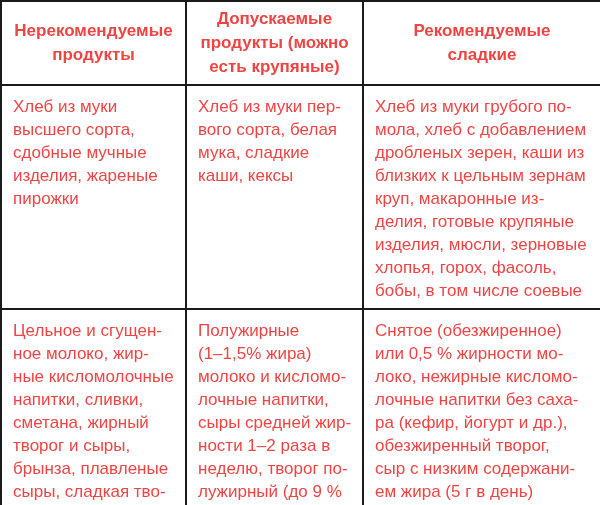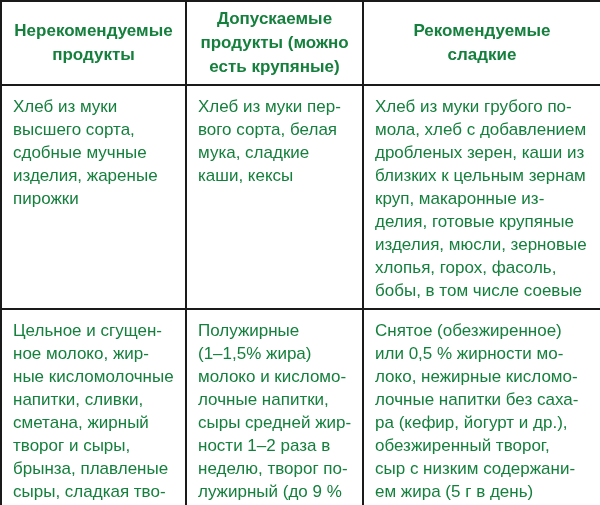--- a/index.html
+++ b/index.html
@@ -6,21 +6,21 @@
     margin: 0;
     padding: 0;
     background: #ffffff;
   }
   .page {
     width: 476px;
     height: 505px;
     box-sizing: border-box;
     background: #ffffff;
     font-family: "Liberation Sans", sans-serif;
-    color: #15803d;
+    color: #ef4444;
   }
   table.food-table {
     width: 600px;
     height: 505px;
     border-collapse: collapse;
     table-layout: fixed;
   }
   table.food-table th,
   table.food-table td {
     border: 2px solid #1a1a1a;

